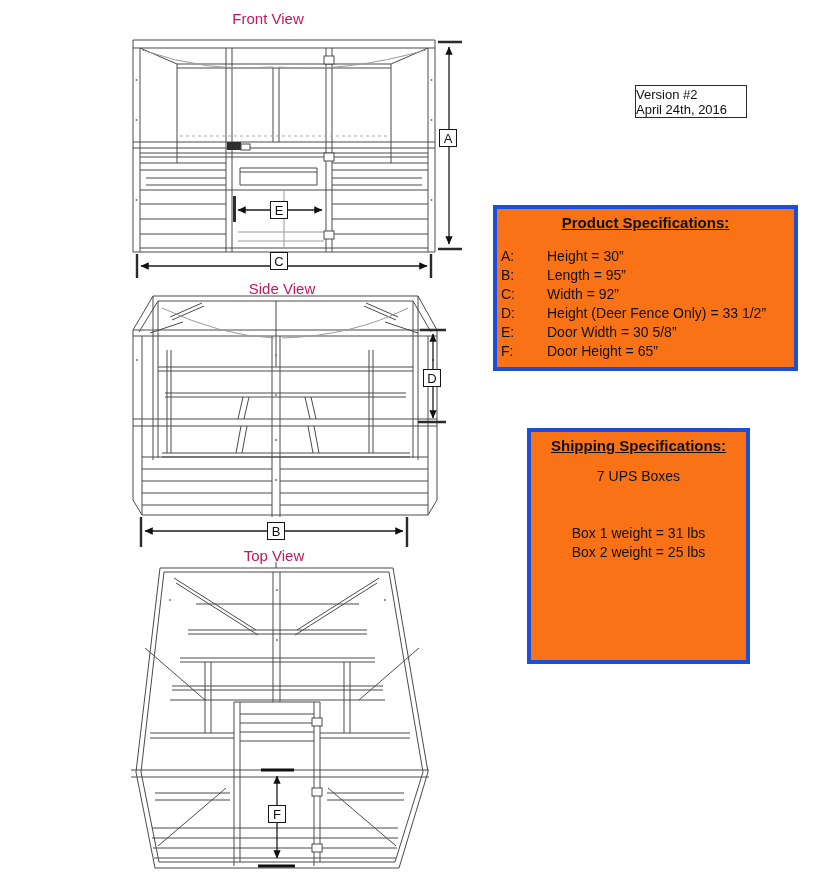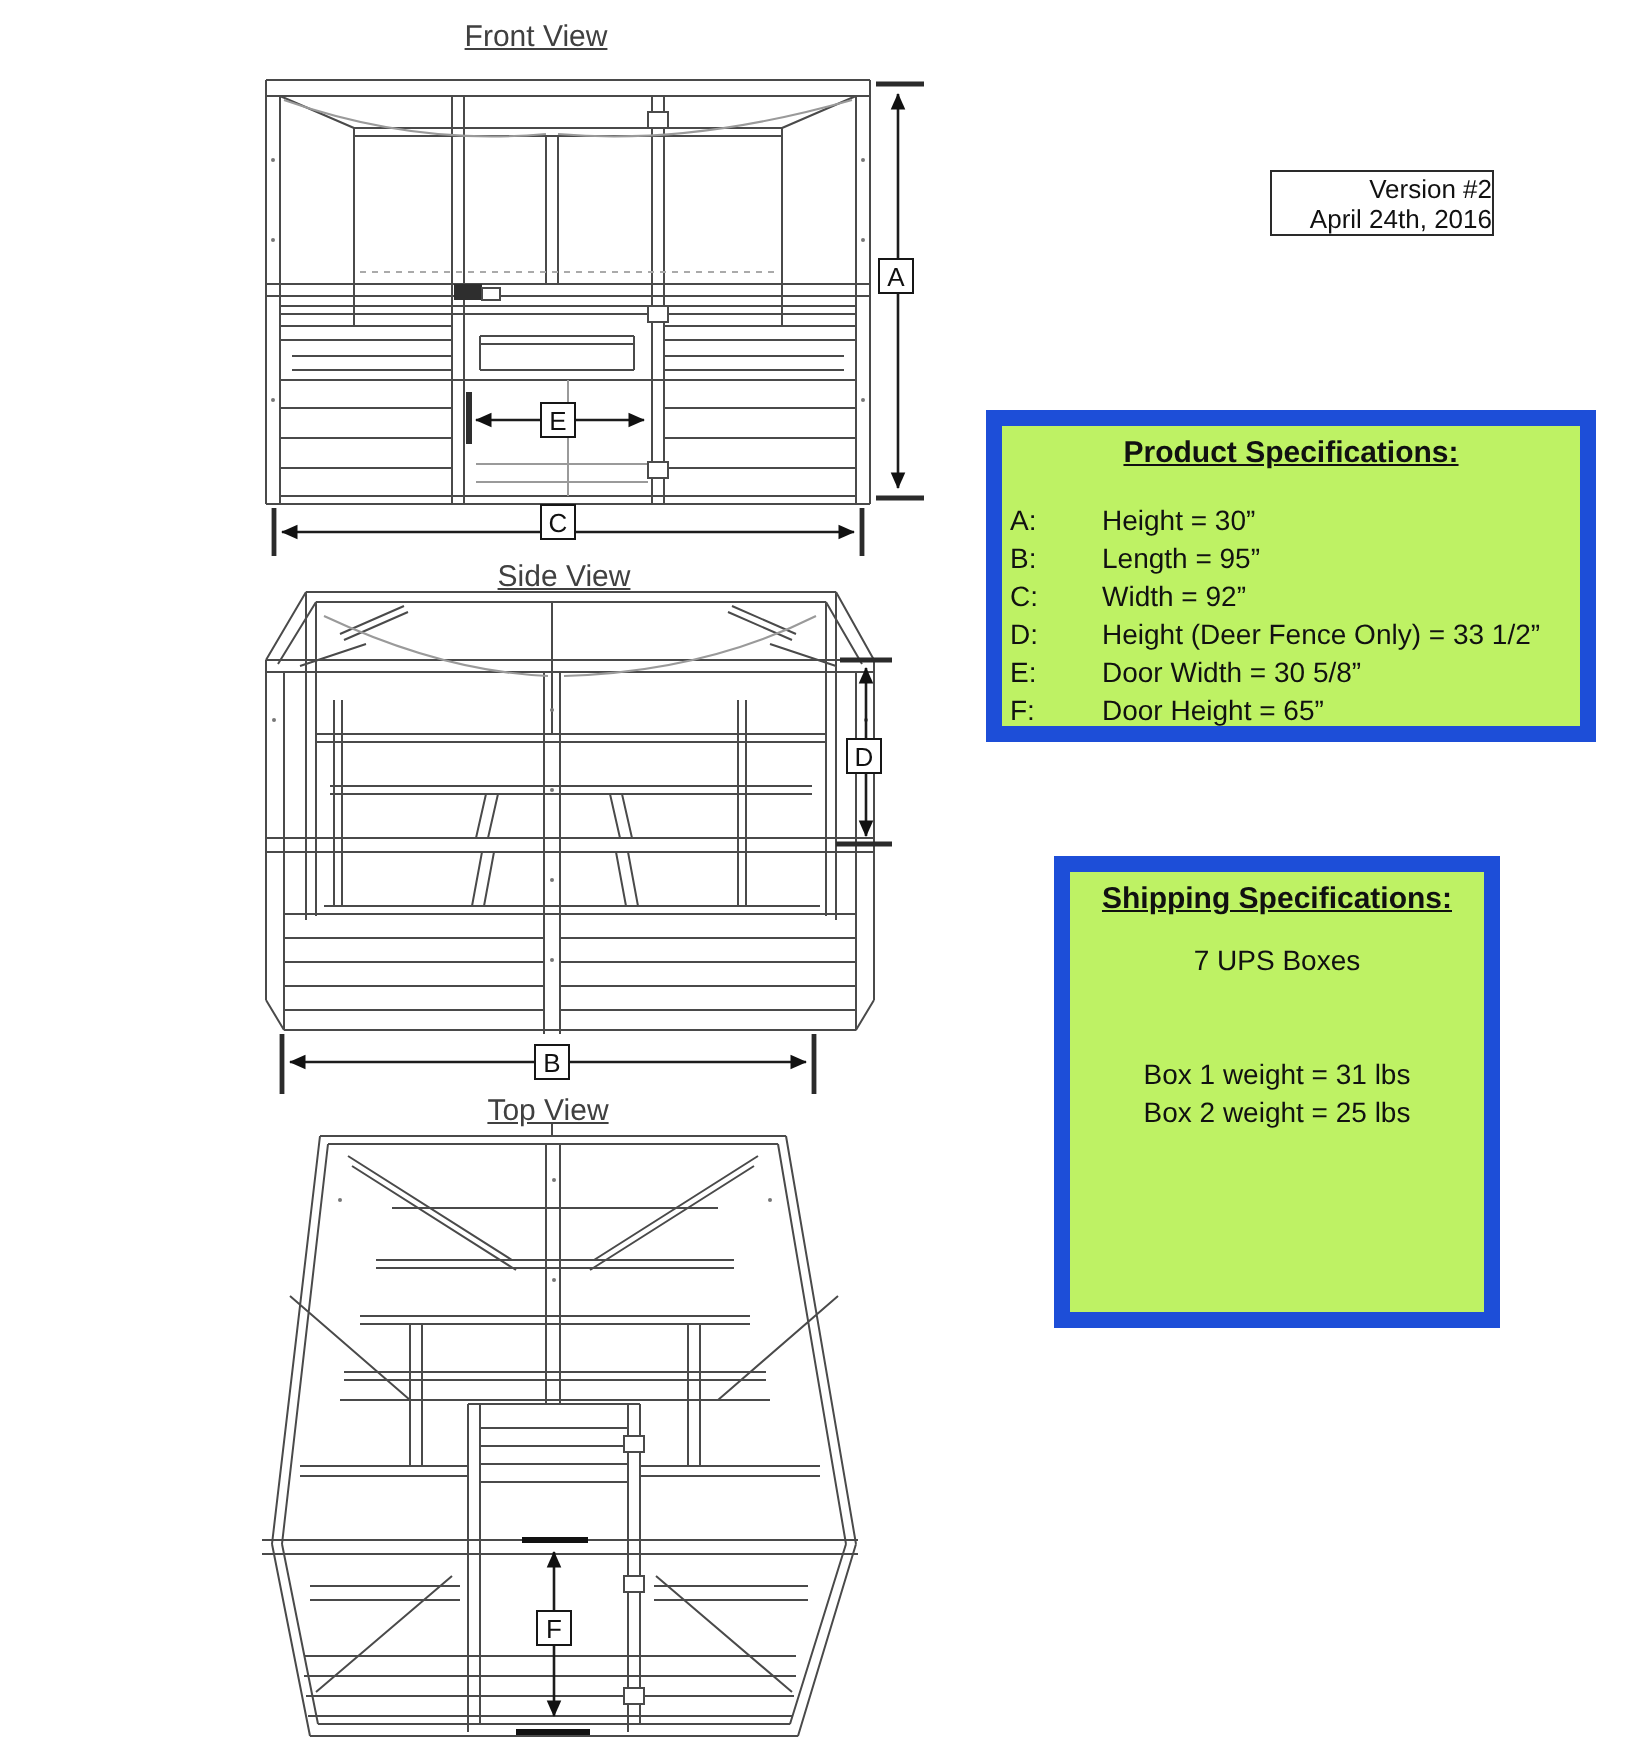--- a/index.html
+++ b/index.html
@@ -11,34 +11,34 @@
   .s    { stroke:#4a4a4a; stroke-width:1; fill:none; }
   .lt   { stroke:#9a9a9a; stroke-width:1; fill:none; }
   .dash { stroke:#aaaaaa; stroke-width:1; fill:none; stroke-dasharray:3 3; }
   .tick { stroke:#2b2b2b; stroke-width:2.4; fill:none; }
   .tickF{ stroke:#111111; stroke-width:3; fill:none; }
   .dim  { stroke:#1c1c1c; stroke-width:1.3; fill:none; }
   .hinge{ fill:#ffffff; stroke:#4a4a4a; stroke-width:1; }
   .dot  { fill:#777777; }
   .view-title {
     position:absolute; transform:translateX(-50%); font-size:15px;
-    color:#404040; white-space:nowrap;text-decoration:underline;
+    color:#be185d; white-space:nowrap;
   }
   .dim-box {
     position:absolute; width:16px; height:16px; border:1.5px solid #161616;
     background:#fff; z-index:3; display:flex; align-items:center;
     justify-content:center; font-size:13px; color:#101010;
   }
   .version-box {
     position:absolute; left:635px; top:85px; width:112px; height:33px;
-    border:1.5px solid #2a2a2a; box-sizing:border-box; text-align:right;
+    border:1.5px solid #2a2a2a; box-sizing:border-box; text-align:left;
     font-size:13px; line-height:15px; padding-top:1px; background:#fff;
   }
   .spec-box {
-    position:absolute; border:8px solid #1d4ed8; background:#bef264;
+    position:absolute; border:4px solid #1d4ed8; background:#f97316;
     box-sizing:border-box;
   }
   .spec-title {
     font-size:15px; font-weight:bold; text-decoration:underline;
     text-align:center; margin-top:5px;
   }
   .spec-key { position:absolute; left:4px;  font-size:14px; }
   .spec-val { position:absolute; left:50px; font-size:14px; white-space:nowrap; }
   .ship-line {
     position:absolute; left:0; right:0; text-align:center; font-size:14px;

